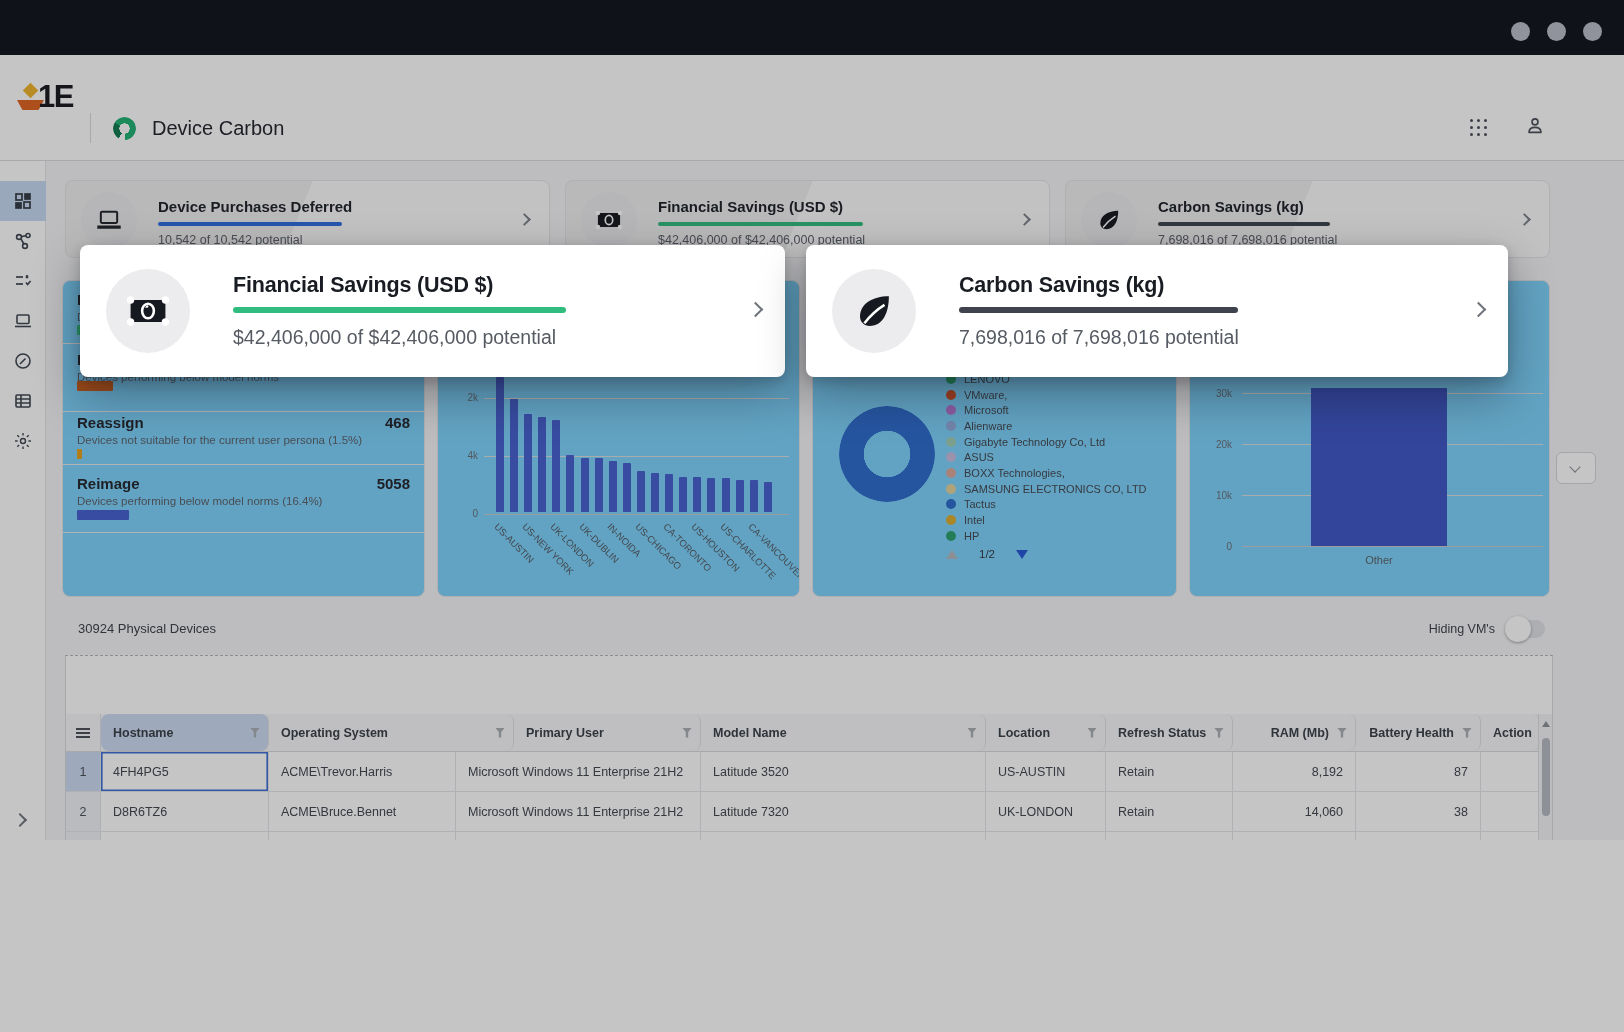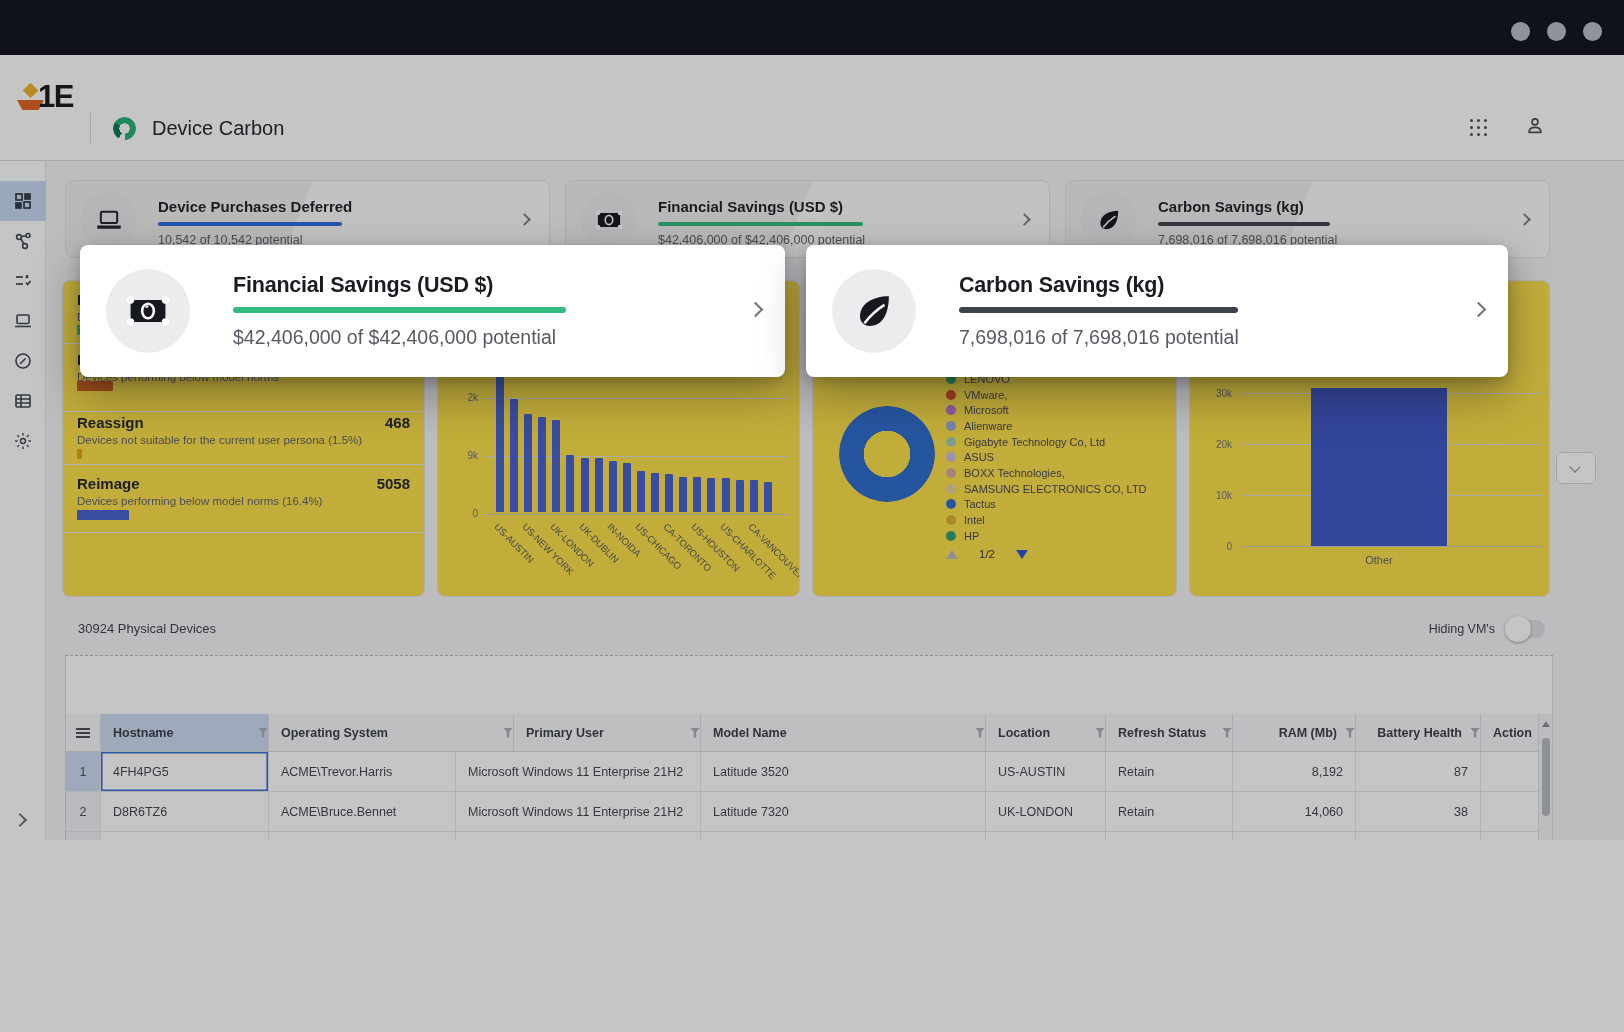--- a/index.html
+++ b/index.html
@@ -27,21 +27,21 @@
   .gridicon i { width:3px; height:3px; border-radius:50%; background:#4a4f57; }
 
   
   .sidebar { position:absolute; left:0; top:161px; width:46px; height:679px; background:#fff; border-right:1px solid #e2e3e5; z-index:2; }
   .sb-item { position:relative; width:46px; height:40px; display:flex; align-items:center; justify-content:center; color:#3f4650; }
   .sb-item.active { background:#c6d9f2; }
   .sb-chevron { position:absolute; left:15px; top:654px; width:10px; height:10px; border:solid #6f747b; border-width:0 2px 2px 0; transform:rotate(-45deg); cursor:pointer; }
 
   
   .content { position:absolute; left:0; top:161px; width:1624px; height:679px; background:#f5f5f6; overflow:hidden; }
-  .card { position:absolute; background:#fde047; border:1px solid #e2e3e5; border-radius:8px; }
+  .card { position:absolute; background:#7dd3fc; border:1px solid #e2e3e5; border-radius:8px; }
 
   
   .scard { top:19px; height:78px; background:linear-gradient(112deg,#efeff0 0 48%,#fbfbfc 48%); }
   .scard .ic { position:absolute; left:15px; top:11px; width:56px; height:56px; border-radius:50%; background:#ececee; display:flex; align-items:center; justify-content:center; }
   .scard .t { position:absolute; left:92px; top:17px; font-size:15px; font-weight:600; color:#1d2026; }
   .scard .ul { position:absolute; left:92px; top:41px; height:4px; border-radius:2px; }
   .scard .s { position:absolute; left:92px; top:52px; font-size:12.5px; color:#5c6167; }
   .chev { position:absolute; width:9px; height:9px; border:solid #7b8086; border-width:0 2px 2px 0; transform:rotate(-45deg); cursor:pointer; }
 
   
@@ -85,21 +85,21 @@
   .vm-toggle-wrap { position:absolute; right:79px; top:459px; display:flex; align-items:center; gap:12px; }
   .vm-lab { font-size:12.5px; color:#3c4148; }
   .switch { position:relative; width:38px; height:18px; background:#dfe1e5; border-radius:9px; cursor:pointer; }
   .knob { position:absolute; left:-2px; top:-4px; width:26px; height:26px; border-radius:50%; background:#fff; box-shadow:0 1px 3px rgba(0,0,0,.35); }
 
   
   .gridpanel { position:absolute; left:65px; top:494px; width:1488px; height:200px; background:#fff; border:1px solid #d8d9db; border-top:1px dashed #b2b5b9; overflow:hidden; }
   .groupbar { position:absolute; left:0; top:0; width:100%; height:58px; background:#fcfcfd; border-bottom:1px solid #e4e5e7; }
   .grouphint { position:absolute; left:23px; top:22px; font-size:12.5px; color:#595f66; }
   .thead { position:absolute; left:0; top:58px; height:38px; display:flex; background:#f7f8f9; border-bottom:1px solid #d8d9db; }
-  .th { position:relative; display:flex; align-items:center; padding:0 0 0 12px; font-size:12.5px; font-weight:600; color:#3a3f46; border-right:1px solid #dfe0e2; }
+  .th { position:relative; display:flex; align-items:center; padding:0 8px 0 12px; font-size:12.5px; font-weight:600; color:#3a3f46; border-right:1px solid #dfe0e2;border-radius:8px; }
   .th.hl { background:#ccdcf2; }
   .th .sp { flex:1; }
   .funnel { width:10px; height:10px; background:#a9adb3; clip-path:polygon(0 0,100% 0,62% 45%,62% 100%,38% 100%,38% 45%); flex:0 0 auto; cursor:pointer; }
   .dragcol { width:35px; display:flex; align-items:center; justify-content:center; border-right:1px solid #dfe0e2; }
   .burger { width:14px; height:10px; border-top:2px solid #4a4f55; border-bottom:2px solid #4a4f55; position:relative; }
   .burger:after { content:""; position:absolute; left:0; top:2.5px; width:14px; height:2px; background:#4a4f55; }
   .trow { position:absolute; left:0; height:40px; display:flex; background:#fff; }
   .td { position:relative; display:flex; align-items:center; padding:0 12px; font-size:12.5px; color:#41464d; border-right:1px solid #e4e5e7; border-bottom:1px solid #e4e5e7; white-space:nowrap; overflow:hidden; }
   .td.num { justify-content:center; padding:0; background:#f0f2f5; color:#4a4f55; }
   .td.numsel { background:#ccdcf2; }
@@ -289,21 +289,21 @@
           <span class="rec-l" style="top:194px">Reimage</span>
           <span class="rec-v" style="top:194px">5058</span>
           <span class="rec-d" style="top:214px">Devices performing below model norms (16.4%)</span>
           <span class="rec-b" style="top:229px;width:52px;background:#4560cf"></span>
           <span class="rec-div" style="top:251px"></span>
         </div>
       </div>
 
     <div class="card loccard">
       <span class="tick" style="left:8px;top:111px;width:32px;">2k</span>
-      <span class="tick" style="left:8px;top:169px;width:32px;">9k</span>
+      <span class="tick" style="left:8px;top:169px;width:32px;">4k</span>
       <span class="tick" style="left:8px;top:227px;width:32px;">0</span>
       <span class="gline" style="left:46px;right:10px;top:117px;"></span>
       <span class="gline" style="left:46px;right:10px;top:175px;"></span>
       <span class="gline" style="left:46px;right:10px;top:233px;background:#c9cacc;"></span>
       <div class="locbars" id="locbars">
           <i style="height: 135.135px; background: rgb(69, 96, 207);"></i>
           <i style="height: 112.905px; background: rgb(69, 96, 207);"></i>
           <i style="height: 98.28px; background: rgb(69, 96, 207);"></i>
           <i style="height: 94.77px; background: rgb(69, 96, 207);"></i>
           <i style="height: 92.43px; background: rgb(69, 96, 207);"></i>

